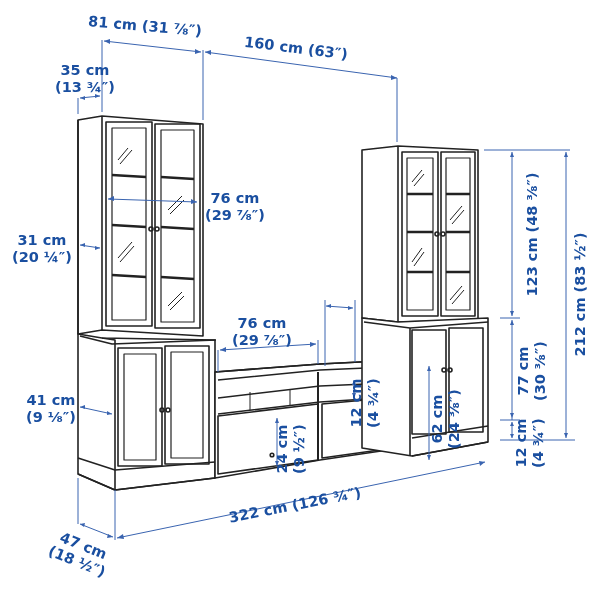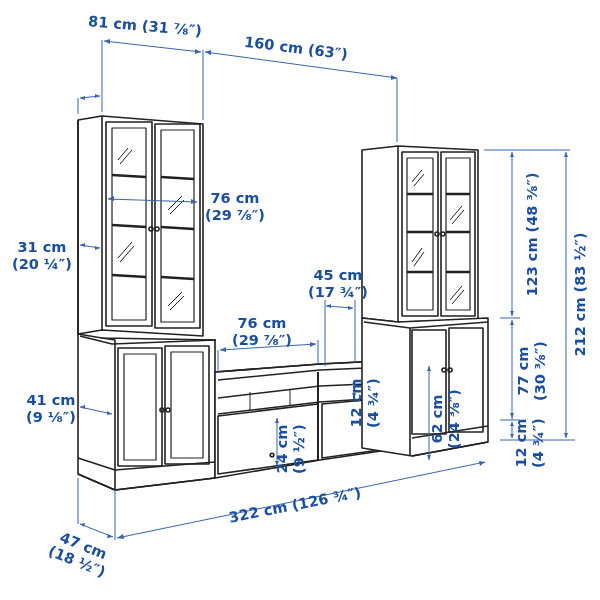--- a/index.html
+++ b/index.html
@@ -183,36 +183,36 @@
         <path d="M113 537 l-5 -3 l-1 4 z"></path>
     </g>
   </svg>
 
   <div class="label" style="left:88px; top:18px; transform:rotate(5deg);">
     <span>81 cm (31 ⅞″)</span>
   </div>
   <div class="label" style="left:244px; top:40px; transform:rotate(7deg);">
     <span>160 cm (63″)</span>
   </div>
+  <div class="label" style="left:55px; top:62px;">
+    <span class="l2">35 cm</span>
+    <span class="l2">(13 ¾″)</span>
+  </div>
   <div class="label" style="left:205px; top:190px;">
     <span class="l2">76 cm</span>
     <span class="l2">(29 ⅞″)</span>
   </div>
-  <div class="label" style="left:12px; top:232px;margin-top:7px;">
+  <div class="label" style="left:12px; top:232px;">
     <span class="l2">31 cm</span>
     <span class="l2">(20 ¼″)</span>
   </div>
   <div class="label" style="left:232px; top:315px;">
     <span class="l2">76 cm</span>
     <span class="l2">(29 ⅞″)</span>
   </div>
-  <div class="label" style="left:308px; top:267px;">
-    <span class="l2">45 cm</span>
-    <span class="l2">(17 ¾″)</span>
-  </div>
   <div class="label" style="left:14px; top:392px;margin-left:12px;">
     <span class="l2">41 cm</span>
     <span class="l2">(9 ⅛″)</span>
   </div>
   <div class="label rot" style="left:340px; top:386px; transform:rotate(-90deg);">
     <span class="l2">12 cm</span>
     <span class="l2">(4 ¾″)</span>
   </div>
   <div class="label rot" style="left:266px; top:432px; transform:rotate(-90deg);">
     <span class="l2">24 cm</span>

